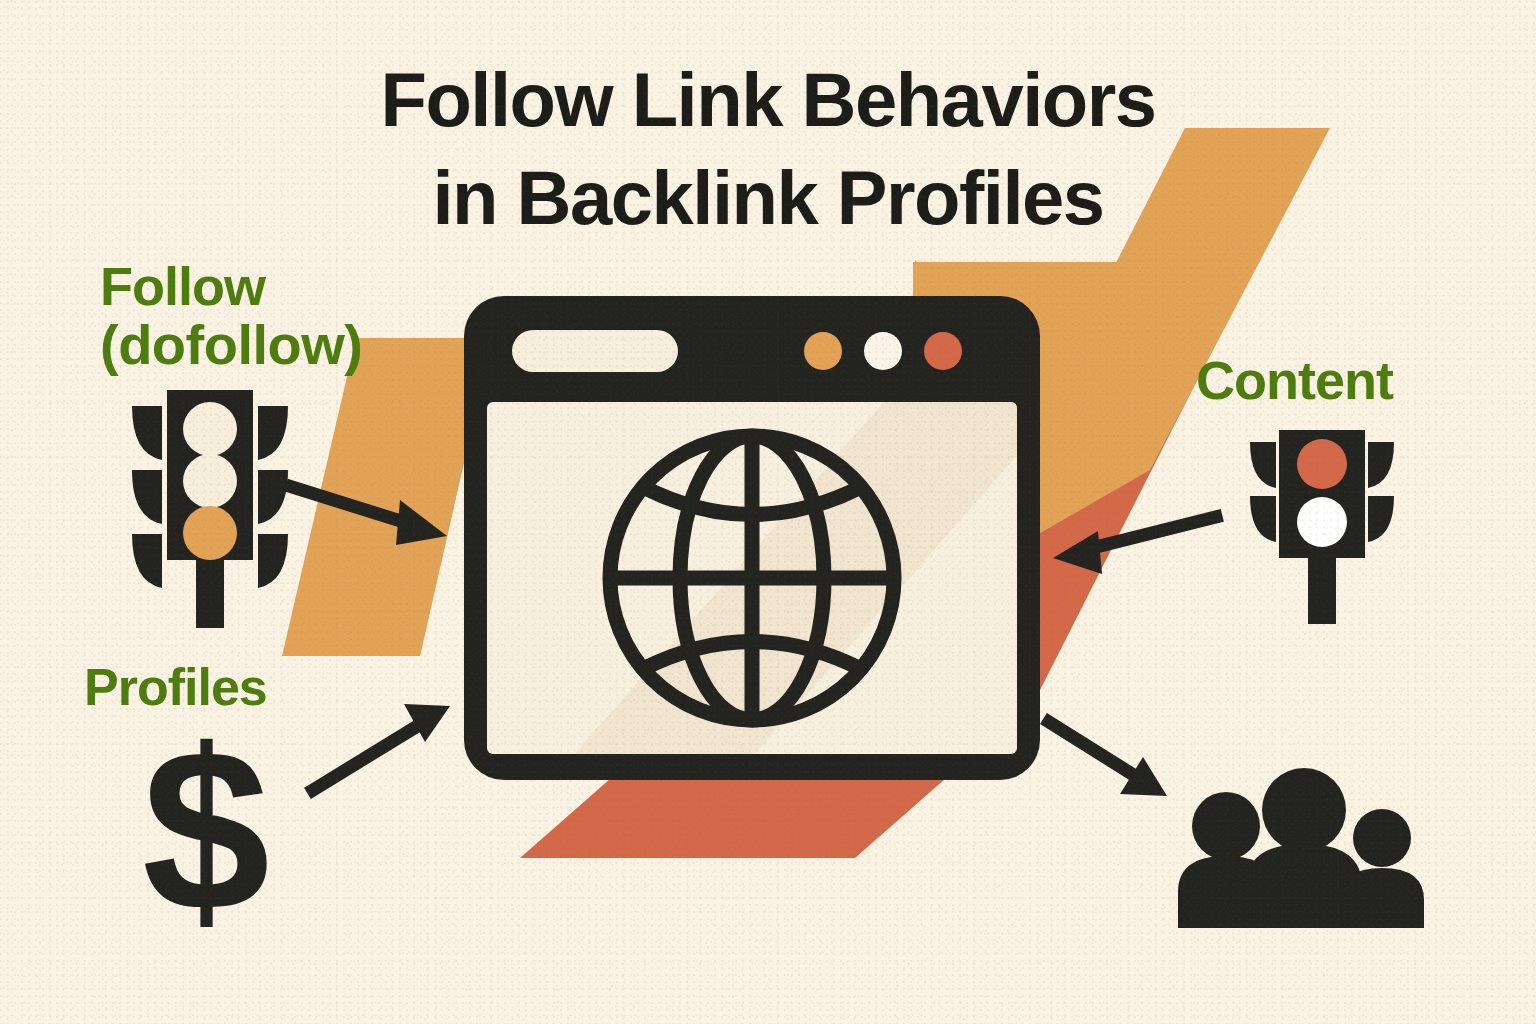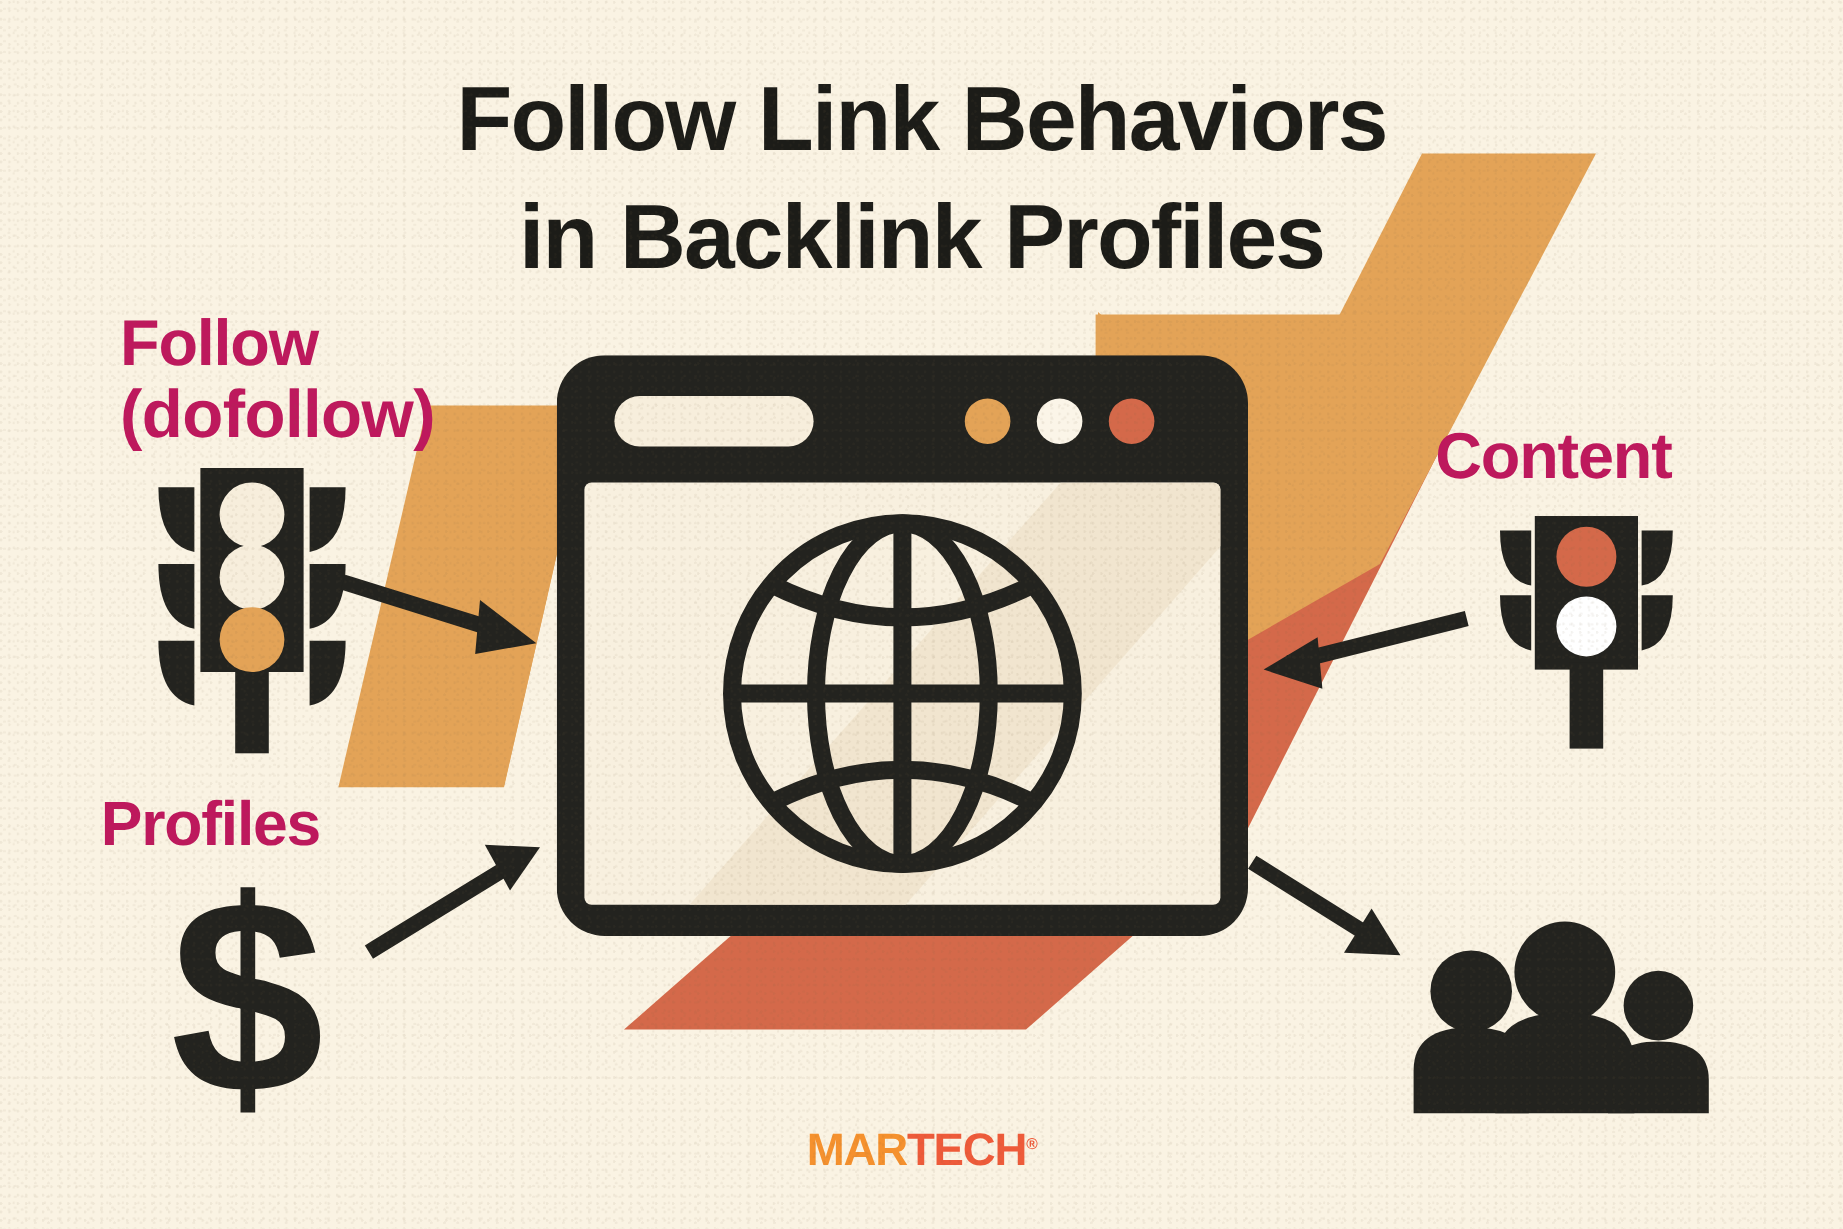--- a/index.html
+++ b/index.html
@@ -36,21 +36,21 @@
     color:#1C1C18;
     font-weight:700;
     font-size:76px;
     line-height:1.0;
     letter-spacing:-1.5px;
   }
   #title .l1{ display:block; }
   #title .l2{ display:block; margin-top:22px; }
 
   
-  .lbl{ position:absolute; z-index:25; color:#be185d; line-height:1.04; }
+  .lbl{ position:absolute; z-index:25; color:#4d7c0f; line-height:1.04; }
   #lbl-follow{ left:100px; top:258px; }
   #lbl-follow .big{ display:block; font-size:54px; font-weight:700; letter-spacing:-1px; }
   #lbl-follow .sub{ display:block; font-size:56px; font-weight:700; letter-spacing:-0.5px; margin-top:2px;}
   #lbl-sponsored{ left:84px; top:660px; font-size:52px; font-weight:700; letter-spacing:-1px; }
   #lbl-nofollow{ left:1196px; top:352px; font-size:54px; font-weight:700; letter-spacing:-1px; }
   #lbl-ugc{ left:1134px; top:640px; font-size:44px; font-weight:500; letter-spacing:-0.6px; text-align:center;}
   #lbl-ugc .r1,#lbl-ugc .r2{ display:block; }
   #lbl-ugc .r2{ margin-top:4px; }
 
   
@@ -209,18 +209,15 @@
         <polygon points="1053,558 1098,531 1102,574" stroke-width="0"></polygon>
       </g>
 
       <g>
         <line x1="1049" y1="722" x2="1140" y2="779"></line>
         <polygon points="1167,796 1143,757 1120,794" stroke-width="0"></polygon>
       </g>
     </g>
   </svg>
 
-  <div id="logo">
-    <span class="mar">MAR</span><span class="tech">TECH</span><span class="reg">®</span>
-  </div>
 
   <div id="grain"></div>
 </div>
 
 </body></html>

